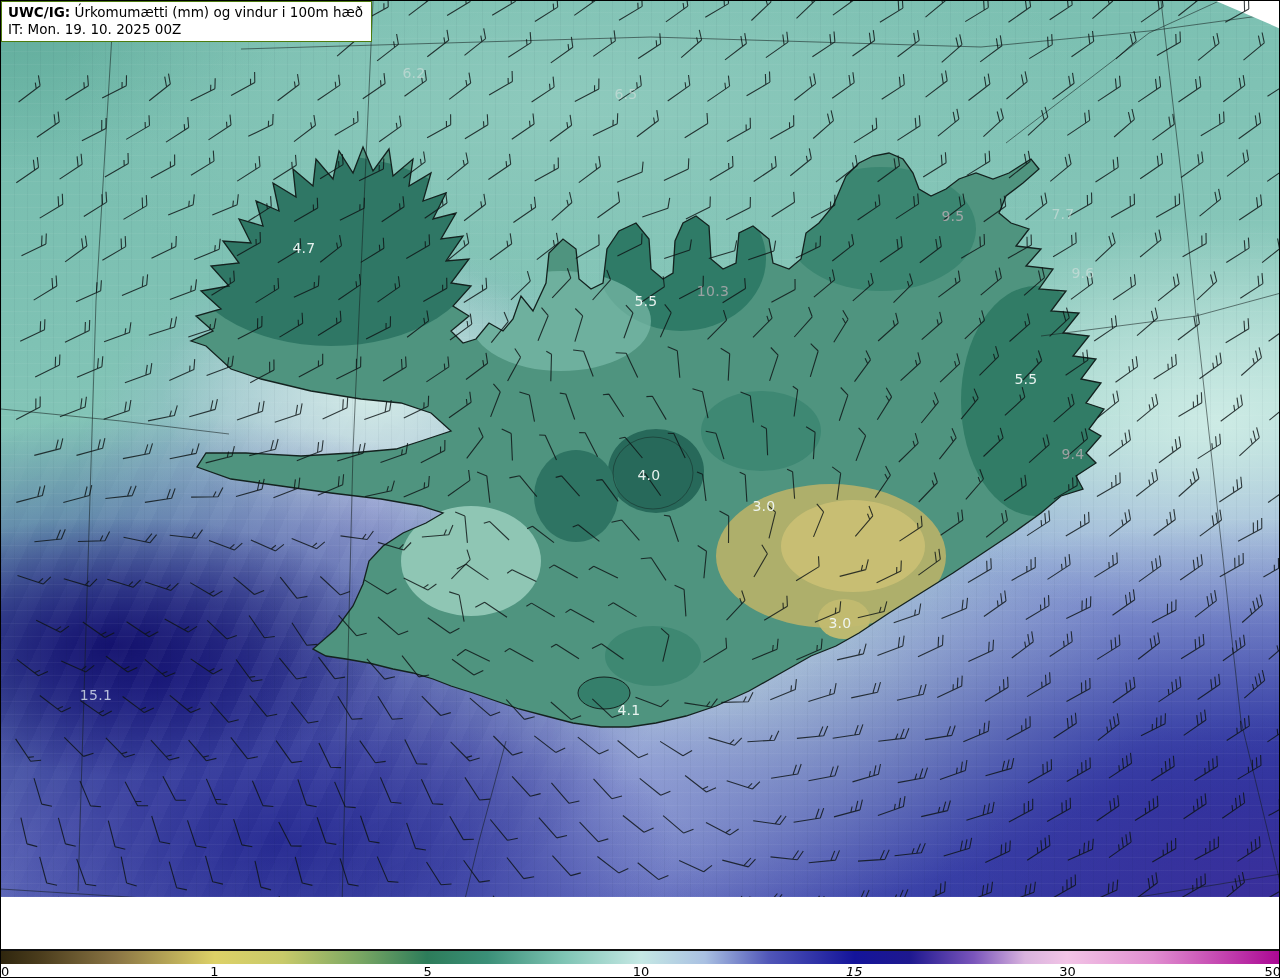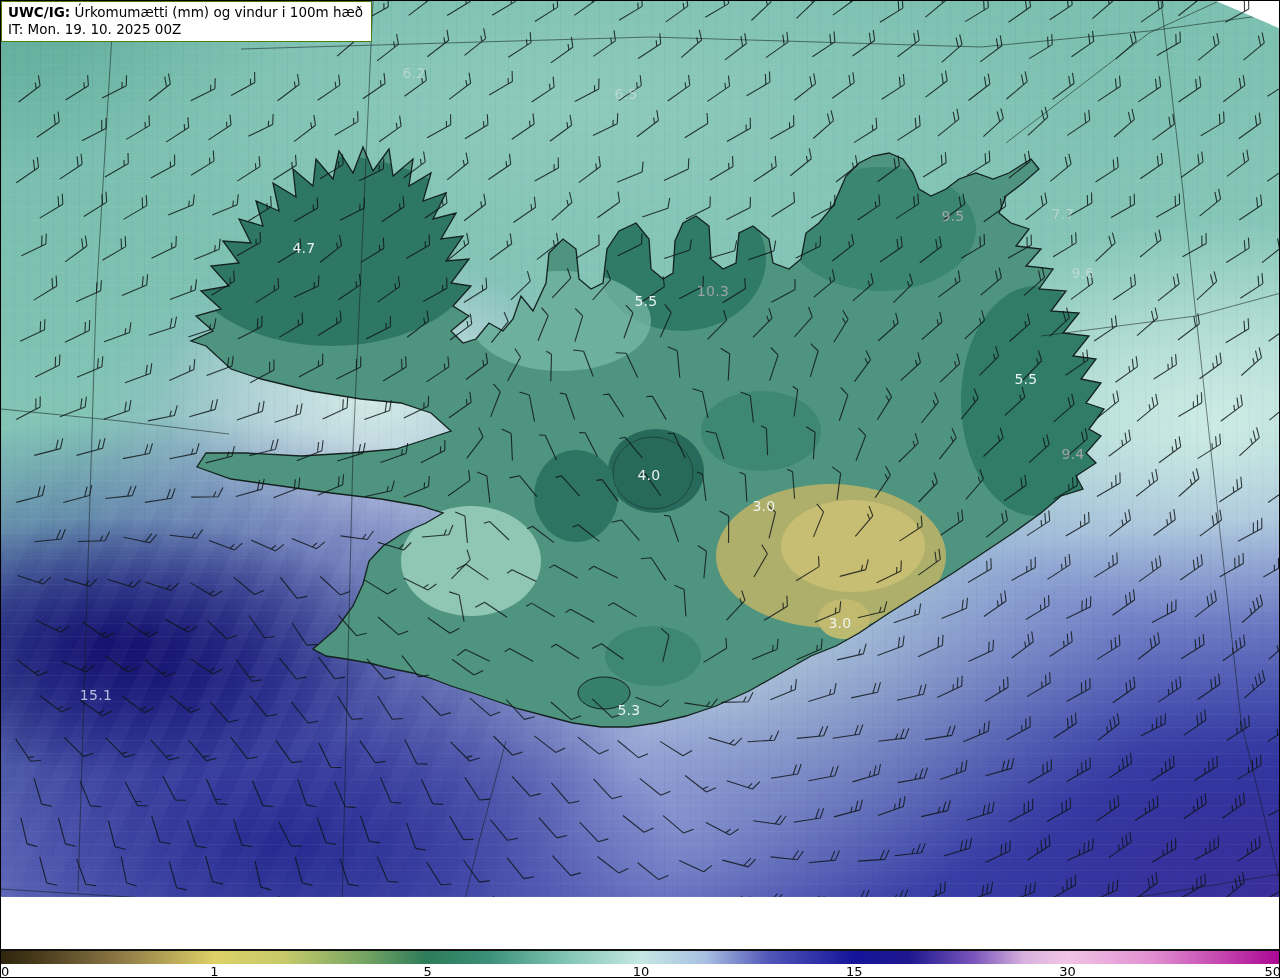--- a/index.html
+++ b/index.html
@@ -809,36 +809,36 @@
         <div class="vlabel" style="left: 645px; top: 300px; color: rgba(240, 248, 245, 0.95);">5.5</div>
         <div class="vlabel" style="left: 712px; top: 290px; color: rgba(232, 192, 206, 0.58);">10.3</div>
         <div class="vlabel" style="left: 952px; top: 215px; color: rgba(232, 192, 206, 0.58);">9.5</div>
         <div class="vlabel" style="left: 1062px; top: 213px; color: rgba(212, 224, 221, 0.62);">7.7</div>
         <div class="vlabel" style="left: 1082px; top: 272px; color: rgba(212, 224, 221, 0.62);">9.6</div>
         <div class="vlabel" style="left: 1025px; top: 378px; color: rgba(240, 248, 245, 0.95);">5.5</div>
         <div class="vlabel" style="left: 1072px; top: 453px; color: rgba(232, 192, 206, 0.58); text-align: center;">9.4</div>
         <div class="vlabel" style="left: 648px; top: 474px; color: rgba(240, 248, 245, 0.95);">4.0</div>
         <div class="vlabel" style="left: 763px; top: 505px; color: rgba(240, 248, 245, 0.95);">3.0</div>
         <div class="vlabel" style="left: 839px; top: 622px; color: rgba(240, 248, 245, 0.95);">3.0</div>
-        <div class="vlabel" style="left: 628px; top: 709px; color: rgba(240, 248, 245, 0.95);">5.3</div>
+        <div class="vlabel" style="left: 628px; top: 709px; color: rgba(240, 248, 245, 0.95);">4.1</div>
         <div class="vlabel" style="left: 95px; top: 694px; color: rgba(200, 207, 230, 0.9);">15.1</div>
       </div>
   </div>
 
   <div id="title-box">
     <div><span class="b">UWC/IG:</span><span> Úrkomumætti (mm) og vindur i 100m hæð</span></div>
     <div><span>IT: Mon. 19. 10. 2025 00Z</span></div>
   </div>
 
   <div id="cbar-wrap">
     <div id="cbar" style="background: linear-gradient(to right, rgb(47, 38, 14) 0%, rgb(74, 60, 28) 3%, rgb(138, 117, 68) 9%, rgb(221, 209, 103) 16.7%, rgb(200, 202, 106) 22%, rgb(122, 167, 99) 28%, rgb(45, 124, 90) 33.3%, rgb(59, 144, 120) 38%, rgb(127, 196, 180) 44%, rgb(197, 232, 228) 50%, rgb(169, 192, 226) 55%, rgb(80, 86, 184) 60%, rgb(20, 20, 154) 66.7%, rgb(30, 24, 143) 71%, rgb(122, 85, 187) 76%, rgb(217, 179, 222) 80%, rgb(242, 196, 230) 83.3%, rgb(225, 142, 208) 90%, rgb(170, 6, 147) 100%);"></div>
     <div id="cbar-ticks">
         <div class="cbar-tick first" style="left: 0%;">0</div>
         <div class="cbar-tick" style="left: 16.67%;">1</div>
         <div class="cbar-tick" style="left: 33.33%;">5</div>
         <div class="cbar-tick" style="left: 50%;">10</div>
-        <div class="cbar-tick" style="left: 66.67%;">15</div>
+        <div class="cbar-tick" style="left: 66.67%; font-style: italic;">15</div>
         <div class="cbar-tick" style="left: 83.33%;">30</div>
         <div class="cbar-tick last" style="left: 100%;">50</div>
       </div>
   </div>
 
 </div>
 
 </body></html>

